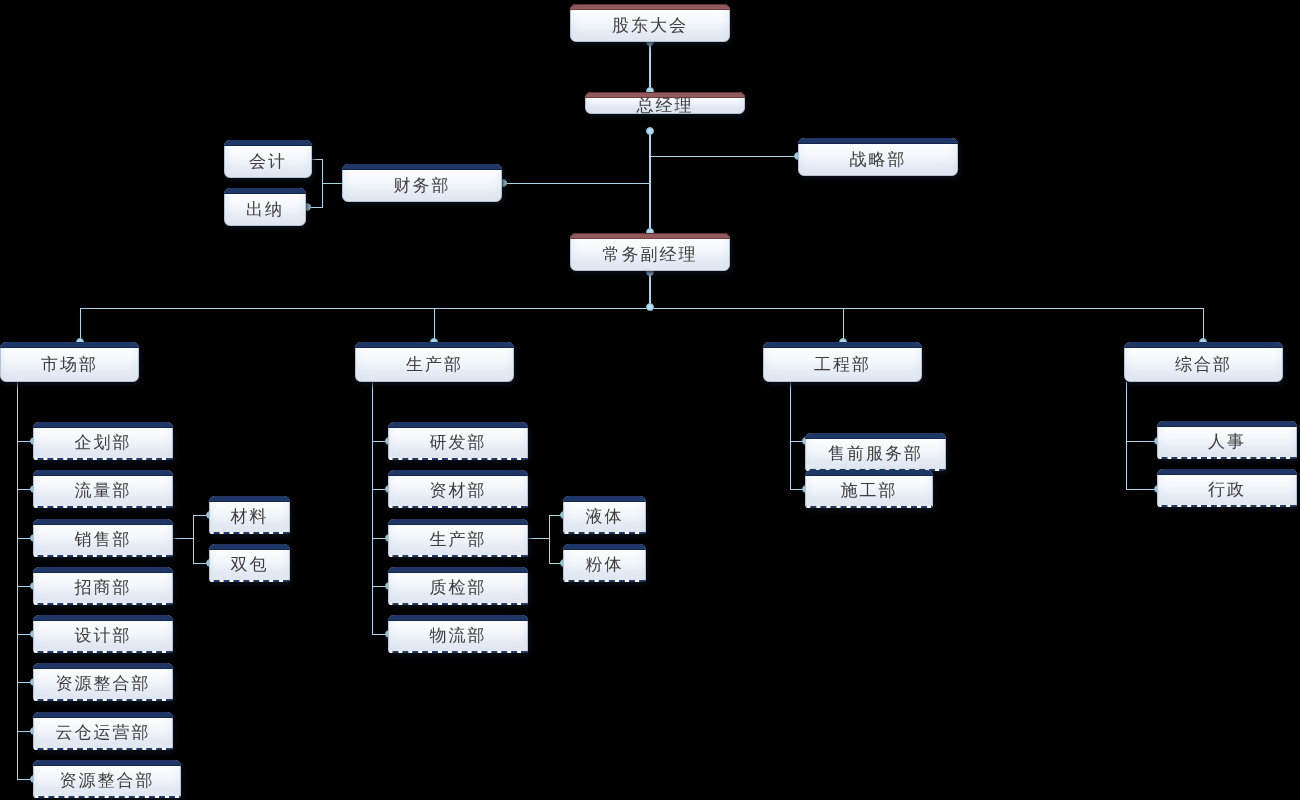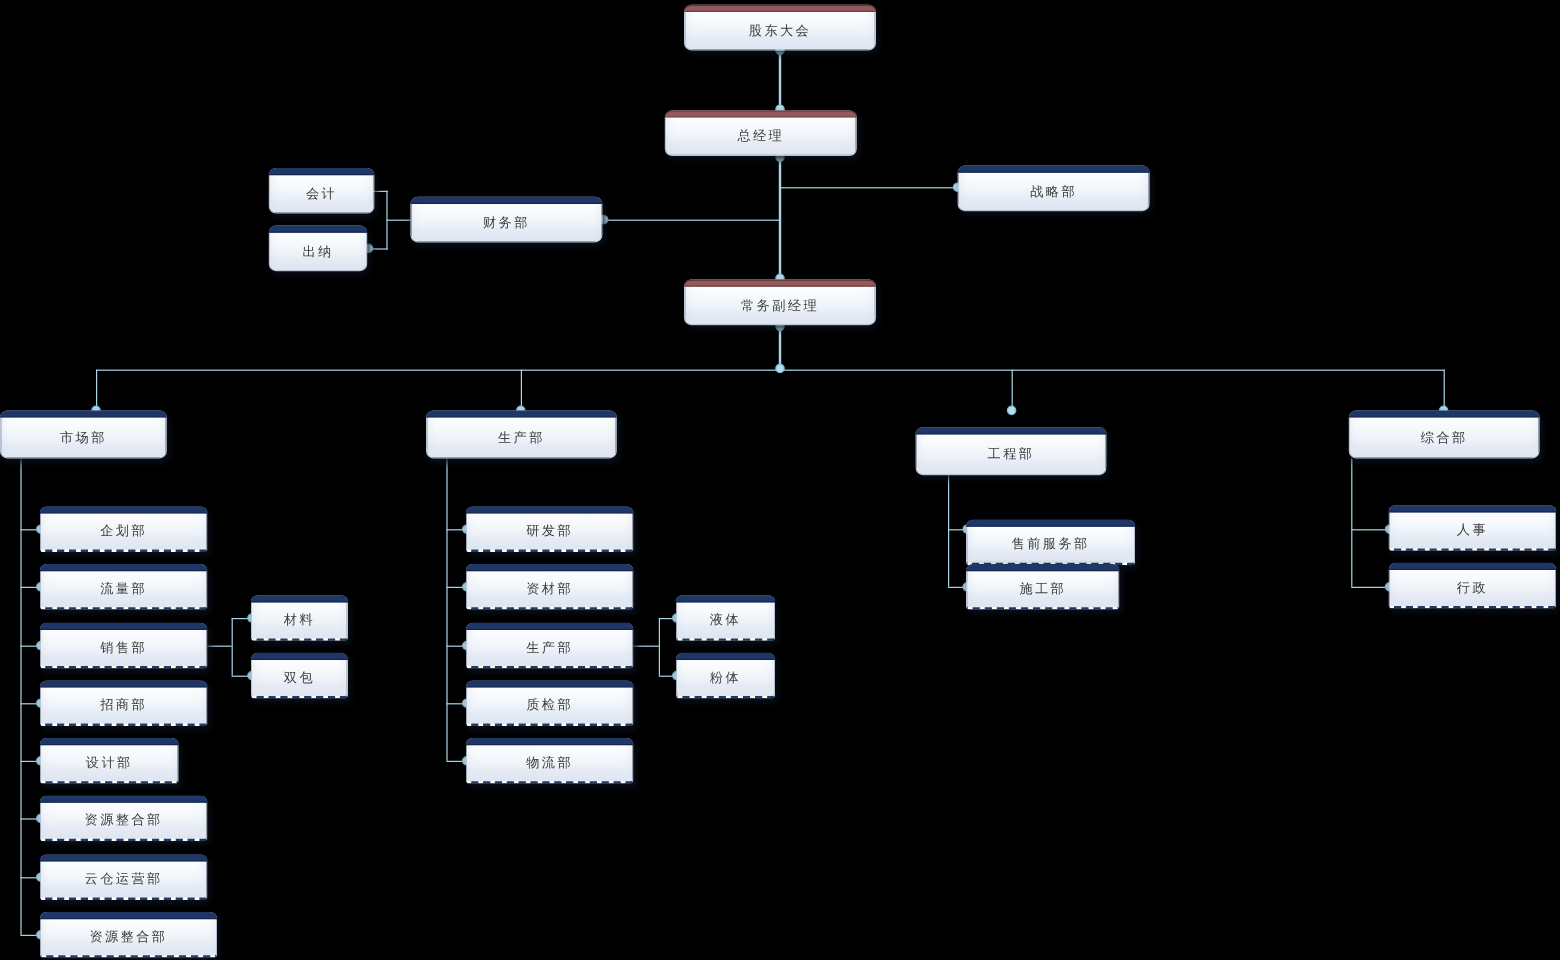--- a/index.html
+++ b/index.html
@@ -33,21 +33,21 @@
     position: absolute;
     box-sizing: border-box;
     background: linear-gradient(180deg, #ffffff 0%, #f6f9fc 40%, #e9eef7 75%, #f1f5fa 100%);
     border: 1px solid var(--box-border, #b8c2d2);
     border-radius: 6px;
     box-shadow: 2px 3px 5px rgba(10, 16, 28, 0.85), inset 0 -6px 8px rgba(205, 216, 232, 0.55);
     display: flex;
     align-items: center;
     justify-content: center;
     color: var(--text, #3d3d3d);
-    font-size: 11px;
+    font-size: 17px;
     letter-spacing: 2px;
     cursor: default;
   }
   .node::before {
     content: "";
     position: absolute;
     top: -1px;
     left: -1px;
     right: -1px;
     height: 6px;
@@ -153,21 +153,21 @@
       <div class="dot" style="left: 560px; top: 559px;"></div>
       <div class="dot" style="left: 802px; top: 437px;"></div>
       <div class="dot" style="left: 802px; top: 485px;"></div>
       <div class="dot" style="left: 1154px; top: 437px;"></div>
       <div class="dot" style="left: 1154px; top: 485px;"></div>
     </div>
   <div id="nodes-layer">
       <div class="node red" style="left: 570px; top: 4px; width: 160px; height: 38px;">
         <span class="node-label">股东大会</span>
       </div>
-      <div class="node red" style="left: 554px; top: 92px; width: 160px; height: 38px;">
+      <div class="node red" style="left: 585px; top: 92px; width: 160px; height: 22px;">
         <span class="node-label">总经理</span>
       </div>
       <div class="node navy" style="left: 224px; top: 140px; width: 88px; height: 38px;">
         <span class="node-label">会计</span>
       </div>
       <div class="node navy" style="left: 224px; top: 188px; width: 82px; height: 38px;">
         <span class="node-label">出纳</span>
       </div>
       <div class="node navy" style="left: 342px; top: 164px; width: 160px; height: 38px;">
         <span class="node-label">财务部</span>
@@ -177,39 +177,39 @@
       </div>
       <div class="node red" style="left: 570px; top: 233px; width: 160px; height: 38px;">
         <span class="node-label">常务副经理</span>
       </div>
       <div class="node navy" style="left: 0px; top: 342px; width: 139px; height: 40px;">
         <span class="node-label">市场部</span>
       </div>
       <div class="node navy" style="left: 355px; top: 342px; width: 159px; height: 40px;">
         <span class="node-label">生产部</span>
       </div>
-      <div class="node navy" style="left: 763px; top: 342px; width: 159px; height: 40px; margin-top: 14px;">
+      <div class="node navy" style="left: 763px; top: 342px; width: 159px; height: 40px;">
         <span class="node-label">工程部</span>
       </div>
       <div class="node navy" style="left: 1124px; top: 342px; width: 159px; height: 40px;">
         <span class="node-label">综合部</span>
       </div>
       <div class="node navy dashed" style="left: 33px; top: 422px; width: 140px; height: 38px;">
         <span class="node-label">企划部</span>
       </div>
       <div class="node navy dashed" style="left: 33px; top: 470px; width: 140px; height: 38px;">
         <span class="node-label">流量部</span>
       </div>
       <div class="node navy dashed" style="left: 33px; top: 519px; width: 140px; height: 38px;">
         <span class="node-label">销售部</span>
       </div>
       <div class="node navy dashed" style="left: 33px; top: 567px; width: 140px; height: 38px;">
         <span class="node-label">招商部</span>
       </div>
-      <div class="node navy dashed" style="left: 33px; top: 615px; width: 116px; height: 38px;">
+      <div class="node navy dashed" style="left: 33px; top: 615px; width: 140px; height: 38px;">
         <span class="node-label">设计部</span>
       </div>
       <div class="node navy dashed" style="left: 33px; top: 663px; width: 140px; height: 38px;">
         <span class="node-label">资源整合部</span>
       </div>
       <div class="node navy dashed" style="left: 33px; top: 712px; width: 140px; height: 38px;">
         <span class="node-label">云仓运营部</span>
       </div>
       <div class="node navy dashed" style="left: 33px; top: 760px; width: 148px; height: 38px;">
         <span class="node-label">资源整合部</span>

